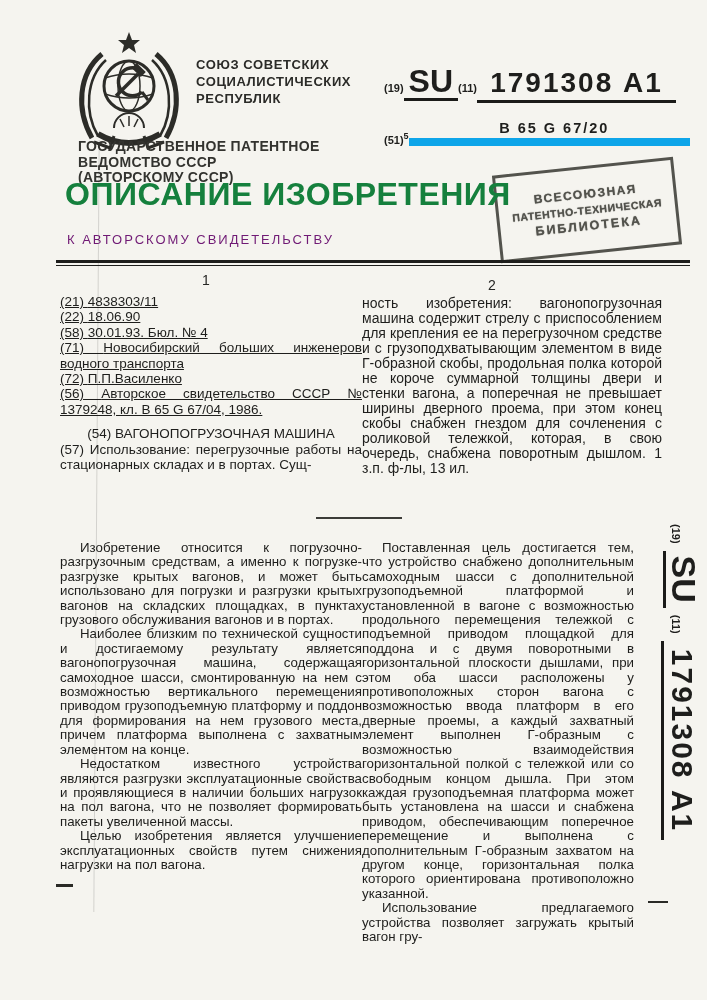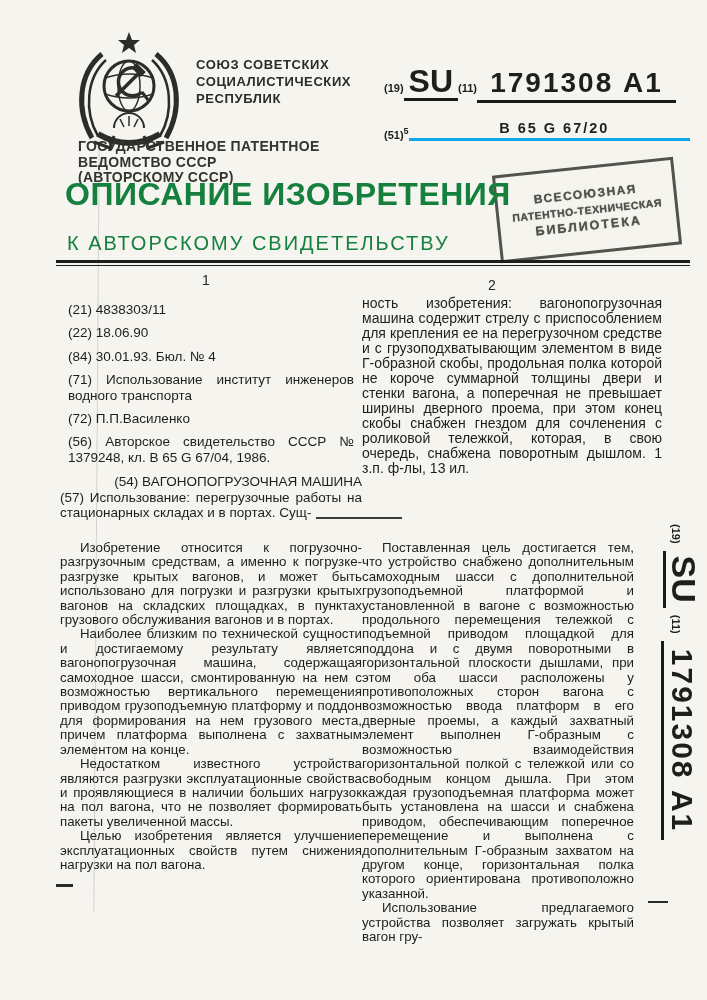--- a/index.html
+++ b/index.html
@@ -11,43 +11,43 @@
   }
   .emblem{position:absolute;left:70px;top:30px;width:118px;height:128px;}
   .country{position:absolute;left:196px;top:56px;font-size:13px;font-weight:bold;
     line-height:17px;letter-spacing:.6px;color:#2b2b28;}
   .docnum{position:absolute;left:384px;top:64px;width:292px;display:flex;align-items:baseline;}
   .code-small{font-size:11px;font-weight:bold;white-space:nowrap;}
   .su-big{font-size:32px;font-weight:bold;border-bottom:3px solid #1b1b19;padding:0 5px;line-height:34px;}
   .num-big{font-size:28px;font-weight:bold;letter-spacing:2px;border-bottom:3px solid #1b1b19;
     flex:1;text-align:center;line-height:34px;white-space:nowrap;}
   .classline{position:absolute;left:384px;top:120px;width:306px;display:flex;align-items:flex-end;text-align:center;}
-  .class-value{font-weight:bold;font-size:14.5px;letter-spacing:2px;border-bottom:3px solid #0ea5e9;
+  .class-value{font-weight:bold;font-size:14.5px;letter-spacing:2px;border-bottom:8px solid #0ea5e9;
     flex:1;padding:0 0 2px 10px;}
   .agency{position:absolute;left:78px;top:139px;font-size:14px;font-weight:bold;
     line-height:15.5px;letter-spacing:.3px;color:#33332f;}
   .stamp{position:absolute;left:496px;top:166px;width:176px;height:82px;
     transform:rotate(-6deg);border:3px solid #3d3d37;color:#3d3d37;
     display:flex;flex-direction:column;justify-content:center;gap:3px;text-align:center;
     font-weight:bold;opacity:.88;text-shadow:0 0 1px #3d3d37;}
   .stamp .s1{font-size:12px;letter-spacing:1.5px;}
   .stamp .s2{font-size:10.5px;letter-spacing:.5px;}
   .stamp .s3{font-size:12.5px;letter-spacing:2px;}
   .title{position:absolute;left:65px;top:176px;font-size:32px;font-weight:bold;
     letter-spacing:.5px;color:#15803d;}
-  .subtitle{position:absolute;left:67px;top:232px;font-size:20px;letter-spacing:2px;color:#15803d;text-align:center;}
+  .subtitle{position:absolute;left:67px;top:232px;font-size:13px;letter-spacing:2px;color:#701a75;text-align:center;}
   .toprule{position:absolute;left:56px;top:260px;width:634px;height:2px;
     border-top:3px solid #1e1e1c;border-bottom:1px solid #1e1e1c;}
   .colnum{position:absolute;font-size:14px;color:#262624;}
   .colnum.c1{left:202px;top:272px;}
   .colnum.c2{left:488px;top:277px;}
   .upper-left{position:absolute;left:60px;top:294px;width:302px;
     font-size:13.5px;line-height:15.4px;text-align:justify;}
-  .bib-item{margin:8px;}
-  .kind54{margin-top:9px;font-size:13.5px;text-align:right;}
+  .bib-item{margin:0;text-decoration:underline;}
+  .kind54{margin-top:9px;font-size:13.5px;text-align:center;}
   .upper-right{position:absolute;left:362px;top:296px;width:300px;
     font-size:14px;line-height:15px;text-align:justify;}
   .mid-divider{position:absolute;left:316px;top:517px;width:86px;height:2px;background:#3c3c38;}
   .lower{font-size:13.3px;line-height:14.4px;text-align:justify;}
   .lower p{margin:0;text-indent:20px;}
   .lower-left{position:absolute;left:60px;top:541px;width:302px;}
   .lower-right{position:absolute;left:362px;top:541px;width:272px;}
   .vside{position:absolute;left:702px;top:524px;width:380px;height:64px;
     transform:rotate(90deg);transform-origin:top left;
     display:flex;align-items:baseline;gap:7px;}
@@ -122,22 +122,22 @@
   <div class="subtitle">К АВТОРСКОМУ СВИДЕТЕЛЬСТВУ</div>
 
   <div class="toprule"></div>
 
   <div class="colnum c1">1</div>
   <div class="colnum c2">2</div>
 
   <div class="upper-left">
     <div class="bib-item"><span>(21)</span> <span>4838303/11</span></div>
     <div class="bib-item"><span>(22)</span> <span>18.06.90</span></div>
-    <div class="bib-item"><span>(84)</span> <span>30.01.93. Бюл. № 4</span></div>
-    <div class="bib-item"><span>(71)</span> <span>Использование институт инженеров водного транспорта</span></div>
+    <div class="bib-item"><span>(58)</span> <span>30.01.93. Бюл. № 4</span></div>
+    <div class="bib-item"><span>(71)</span> <span>Новосибирский больших инженеров водного транспорта</span></div>
     <div class="bib-item"><span>(72)</span> <span>П.П.Василенко</span></div>
     <div class="bib-item"><span>(56)</span> <span>Авторское свидетельство СССР № 1379248, кл. В 65 G 67/04, 1986.</span></div>
     <div class="kind54"><span>(54)</span> <span>ВАГОНОПОГРУЗОЧНАЯ МАШИНА</span></div>
     <div><span>(57)</span> <span>Использование: перегрузочные работы на стационарных складах и в портах. Сущ-</span></div>
   </div>
 
   <div class="upper-right">ность изобретения: вагонопогрузочная машина содержит стрелу с приспособлением для крепления ее на перегрузочном средстве и с грузоподхватывающим элементом в виде Г-образной скобы, продольная полка которой не короче суммарной толщины двери и стенки вагона, а поперечная не превышает ширины дверного проема, при этом конец скобы снабжен гнездом для сочленения с роликовой тележкой, которая, в свою очередь, снабжена поворотным дышлом. 1 з.п. ф-лы, 13 ил.</div>
 
   <div class="mid-divider"></div>
 

